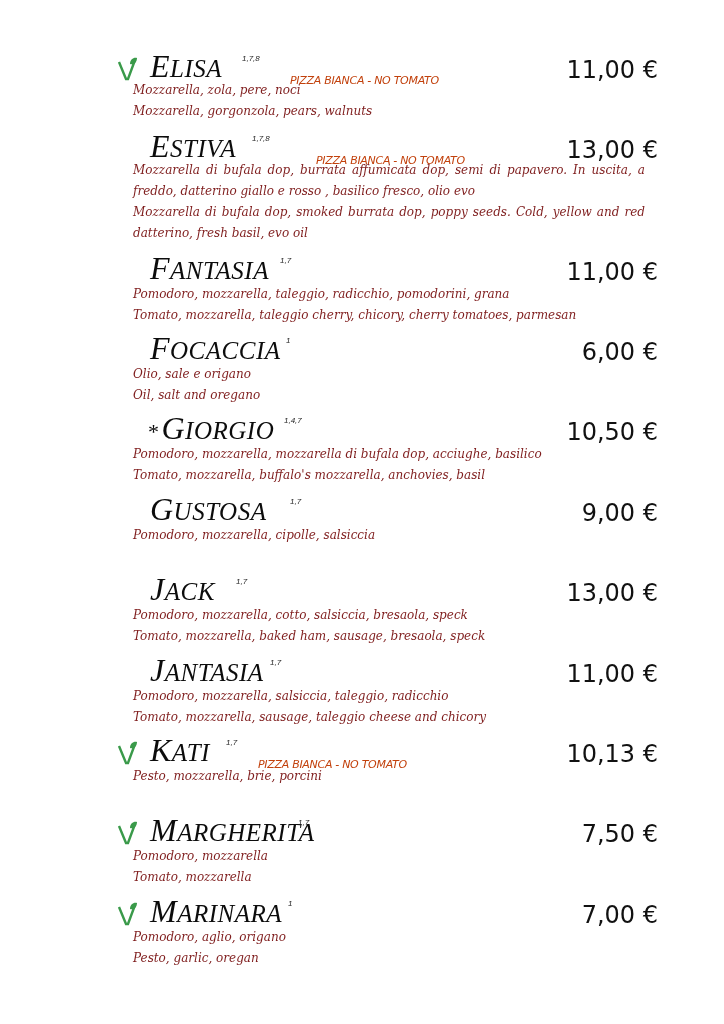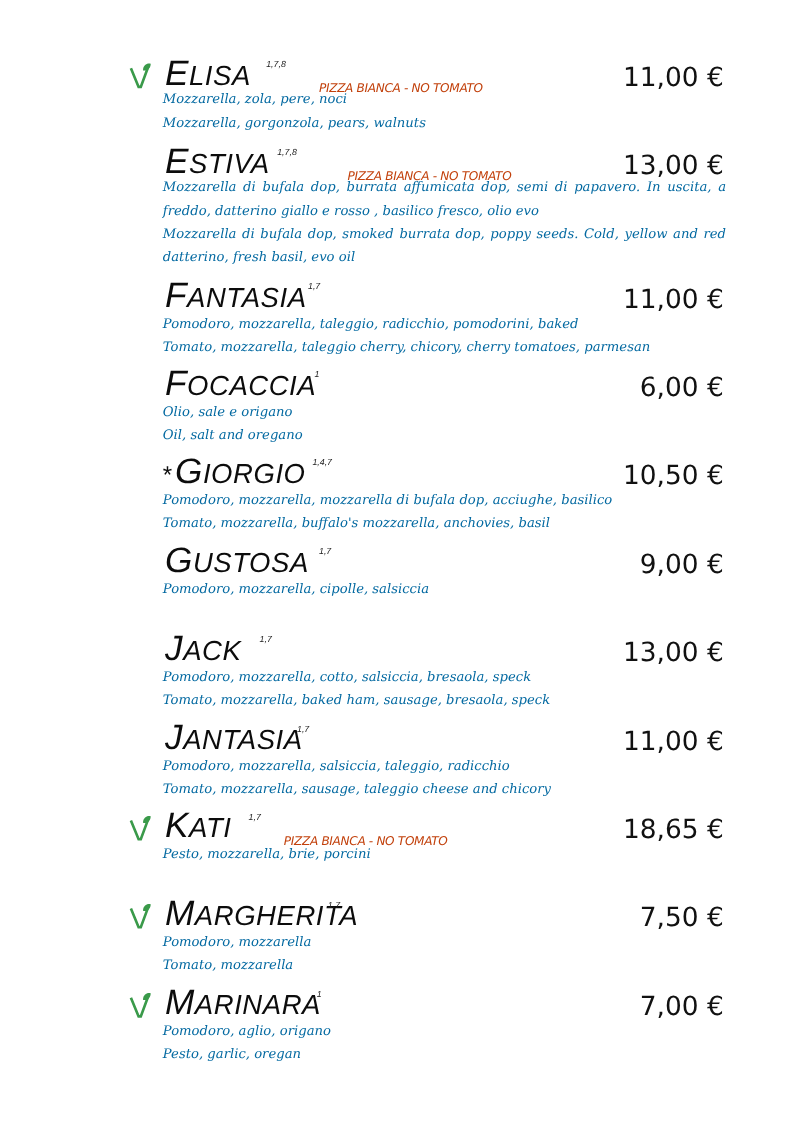--- a/index.html
+++ b/index.html
@@ -1,27 +1,27 @@
 <!DOCTYPE html>
 <html><head>
   <meta charset="utf-8">
   <style>
     html, body { margin: 0; padding: 0; background: #ffffff; }
     body { width: 724px; height: 1024px; position: relative; overflow: hidden; font-family: "DejaVu Serif", serif; color: #111; }
     .menu { position: absolute; left: 0; top: 0; width: 724px; }
     .item { position: absolute; left: 0; width: 724px; }
     .head { position: relative; height: 40px; }
     .veg { position: absolute; left: 116px; top: 8px; width: 22px; height: 26px; }
-    .name { position: absolute; left: 148px; top: 0px; font-family: Liberation Sans, sans-serif; font-style: italic; font-size: 25px; letter-spacing: 0.5px; font-variant: small-caps; color: #0c0c0c; white-space: nowrap; }
+    .name { position: absolute; left: 148px; top: 0px; font-family: Liberation Serif, serif; font-style: italic; font-size: 25px; letter-spacing: 0.5px; font-variant: small-caps; color: #0c0c0c; white-space: nowrap; }
     .name .first { font-size: 32px; }
     .star { font-style: normal; font-size: 22px; margin-right: 2px; }
     .allergens { position: absolute; top: 6px; font-family: Liberation Sans, sans-serif; font-style: italic; font-size: 8px; color: #222; }
     .tag { position: absolute; top: 26px; font-family: "DejaVu Sans", sans-serif; font-style: italic; font-size: 11px; letter-spacing: -0.3px; color: #c2410c; white-space: nowrap; }
     .price { position: absolute; right: 66px; top: 8px; font-family: "DejaVu Sans", sans-serif; font-size: 24px; color: #111; white-space: nowrap; }
-    .desc { position: absolute; left: 148px; width: 512px; font-family: "DejaVu Serif", serif; font-style: italic; font-size: 12px; line-height: 21px; color: #0369a1; text-align: justify; }
+    .desc { position: absolute; left: 133px; width: 512px; font-family: "DejaVu Serif", serif; font-style: italic; font-size: 12px; line-height: 21px; color: #7f1d1d; text-align: justify; }
     .desc div { margin: 0; }
   </style>
 </head>
 <body>
 
 <div class="menu">
 
   <div class="item" style="top:48px">
     <div class="head">
       <svg class="veg" viewBox="0 0 22 26">
@@ -52,21 +52,21 @@
     </div>
   </div>
 
   <div class="item" style="top:250px">
     <div class="head">
       <span class="name"><span class="star"></span><span class="first">F</span><span>ANTASIA</span></span>
       <span class="allergens" style="left:280px">1,7</span>
       <span class="price">11,00 €</span>
     </div>
     <div class="desc" style="top:34px">
-      <div>Pomodoro, mozzarella, taleggio, radicchio, pomodorini, baked</div>
+      <div>Pomodoro, mozzarella, taleggio, radicchio, pomodorini, grana</div>
       <div>Tomato, mozzarella, taleggio cherry, chicory, cherry tomatoes, parmesan</div>
     </div>
   </div>
 
   <div class="item" style="top:330px">
     <div class="head">
       <span class="name"><span class="star"></span><span class="first">F</span><span>OCACCIA</span></span>
       <span class="allergens" style="left:286px">1</span>
       <span class="price">6,00 €</span>
     </div>
@@ -125,21 +125,21 @@
 
   <div class="item" style="top:732px">
     <div class="head">
       <svg class="veg" viewBox="0 0 22 26">
           <path d="M3 6 L10 23 L12 23 L19 4" fill="none" stroke="#3a9a4a" stroke-width="2.4"></path>
           <path d="M14 8 C14 3 18 1 21 2 C21 6 18 9 14 8 Z" fill="#3a9a4a"></path>
         </svg>
       <span class="name"><span class="star"></span><span class="first">K</span><span>ATI</span></span>
       <span class="allergens" style="left:226px">1,7</span>
       <span class="tag" style="left:258px">PIZZA BIANCA - NO TOMATO</span>
-      <span class="price">18,65 €</span>
+      <span class="price">10,13 €</span>
     </div>
     <div class="desc" style="top:34px">
       <div>Pesto, mozzarella, brie, porcini</div>
     </div>
   </div>
 
   <div class="item" style="top:812px">
     <div class="head">
       <svg class="veg" viewBox="0 0 22 26">
           <path d="M3 6 L10 23 L12 23 L19 4" fill="none" stroke="#3a9a4a" stroke-width="2.4"></path>

